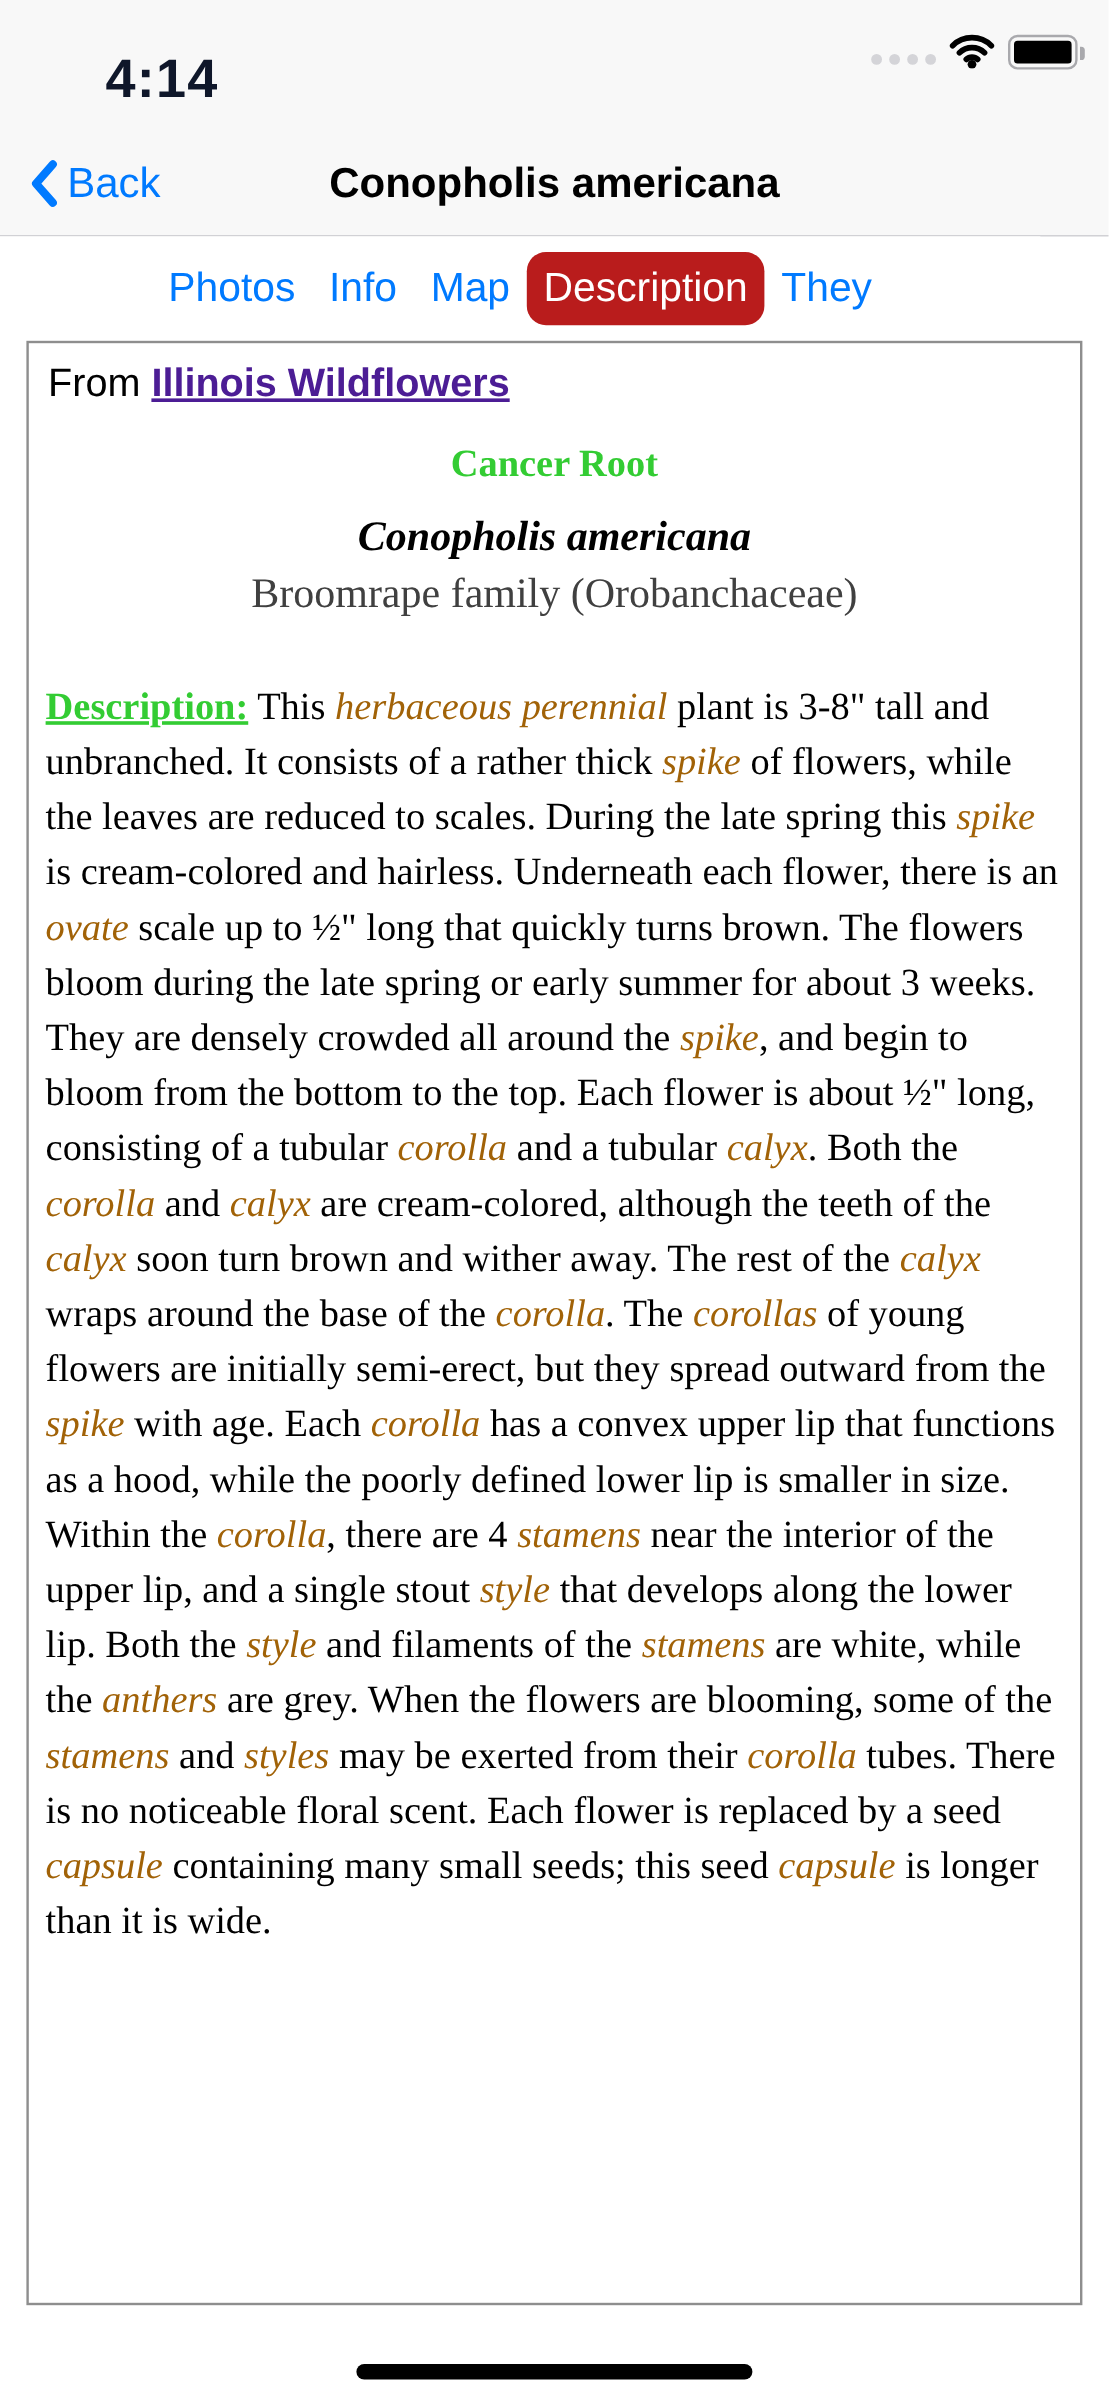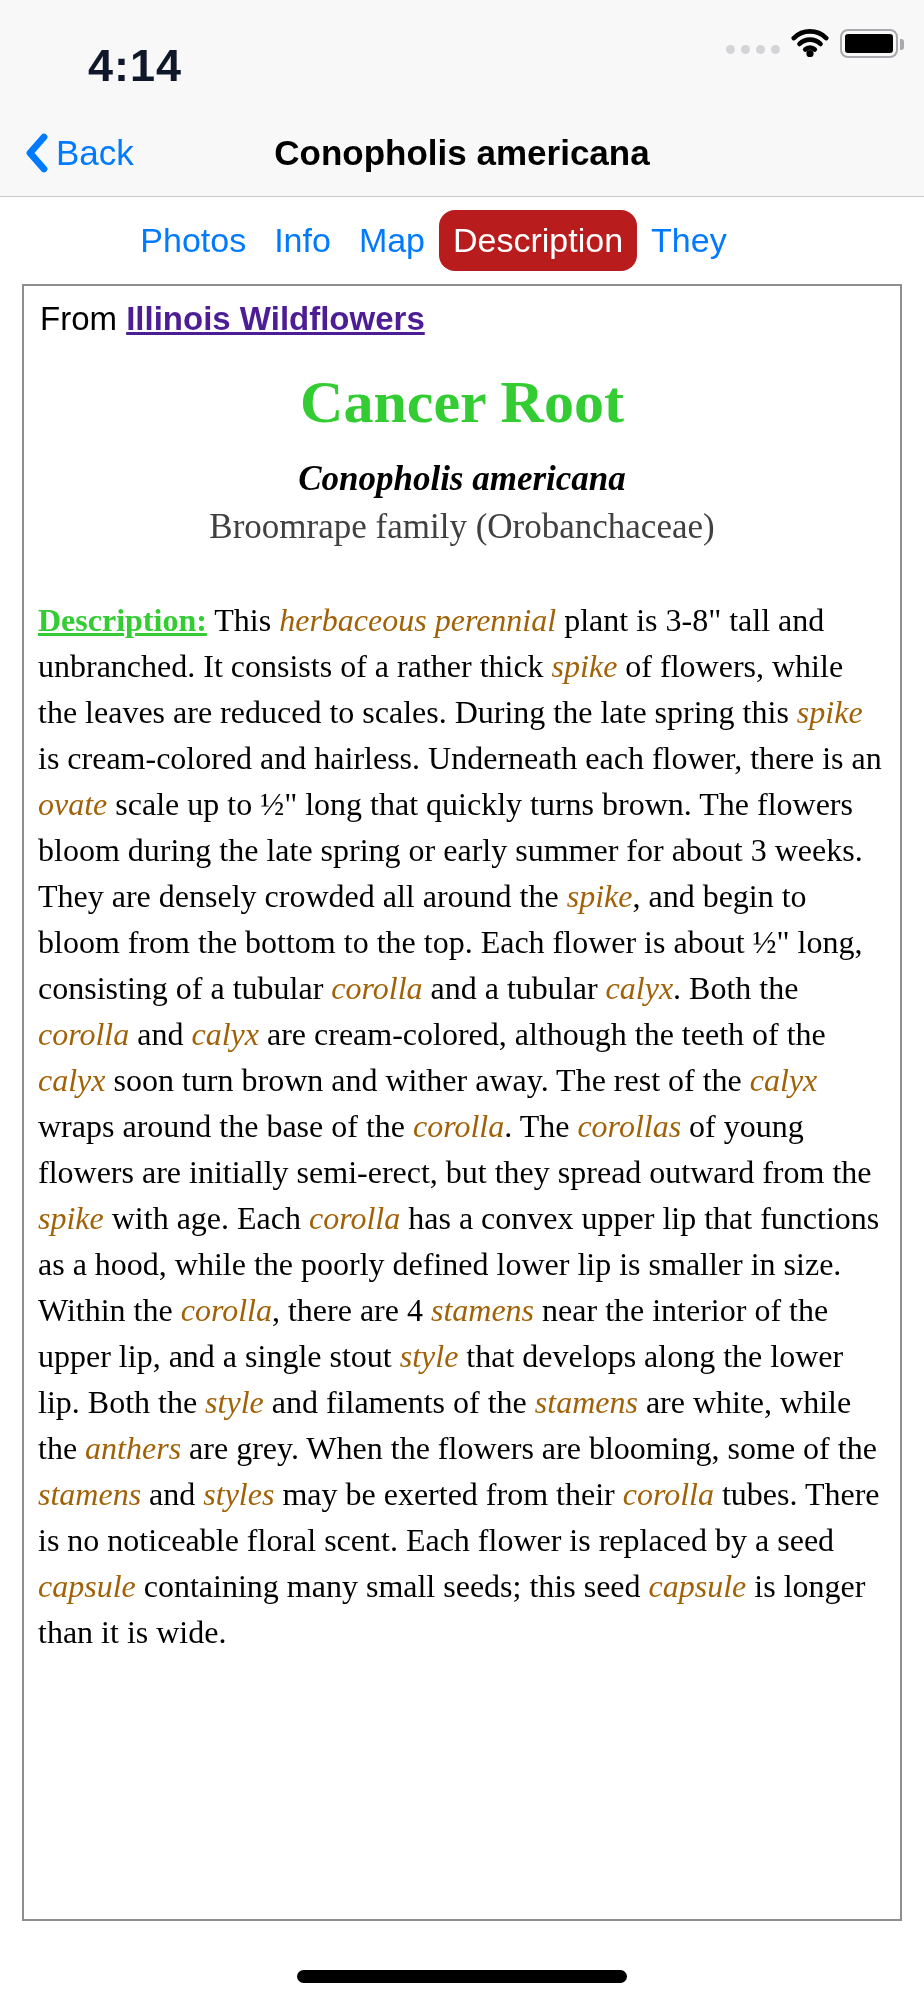--- a/index.html
+++ b/index.html
@@ -28,21 +28,21 @@
            justify-content:center;align-items:center;background:#fff;}
   .tab{color:#007aff;font-size:34px;padding:11px 14px;border-radius:16px;white-space:nowrap;cursor:pointer;}
   .tab.selected{background:#b91c1c;color:#fff;}
 
   
   .content-box{position:absolute;left:22px;top:284px;width:880px;height:1637px;box-sizing:border-box;
                border:2px solid #8e8e8e;background:#fff;padding:6px 14px;overflow:hidden;}
   .source-line{margin:8px 0 0 2px;font-size:33px;color:#000;}
   .source-link{color:#4c1d95;font-weight:700;text-decoration:underline;cursor:pointer;}
   .plant-title{margin:30px 0 0;text-align:center;color:#33cc33;
-               font-family:"Liberation Serif",serif;font-size:60px;font-weight:700;}
+               font-family:"Liberation Serif",serif;font-size:32px;font-weight:700;}
   .latin-name{margin:22px 0 0;text-align:center;font-family:"Liberation Serif",serif;
               font-size:35px;font-weight:700;font-style:italic;color:#000;}
   .family-name{margin:8px 0 0;text-align:center;font-family:"Liberation Serif",serif;
                font-size:35px;color:#404040;}
   .para{margin:50px 0 0;font-family:"Liberation Serif",serif;font-size:32px;line-height:46px;color:#000;}
   .seg-label{color:#33cc33;font-weight:700;text-decoration:underline;}
   .seg-link{color:#a16207;cursor:pointer;font-style:italic;}
 
   
   .home-indicator{position:absolute;left:297px;top:1970px;width:330px;height:13px;border-radius:7px;background:#000;}

